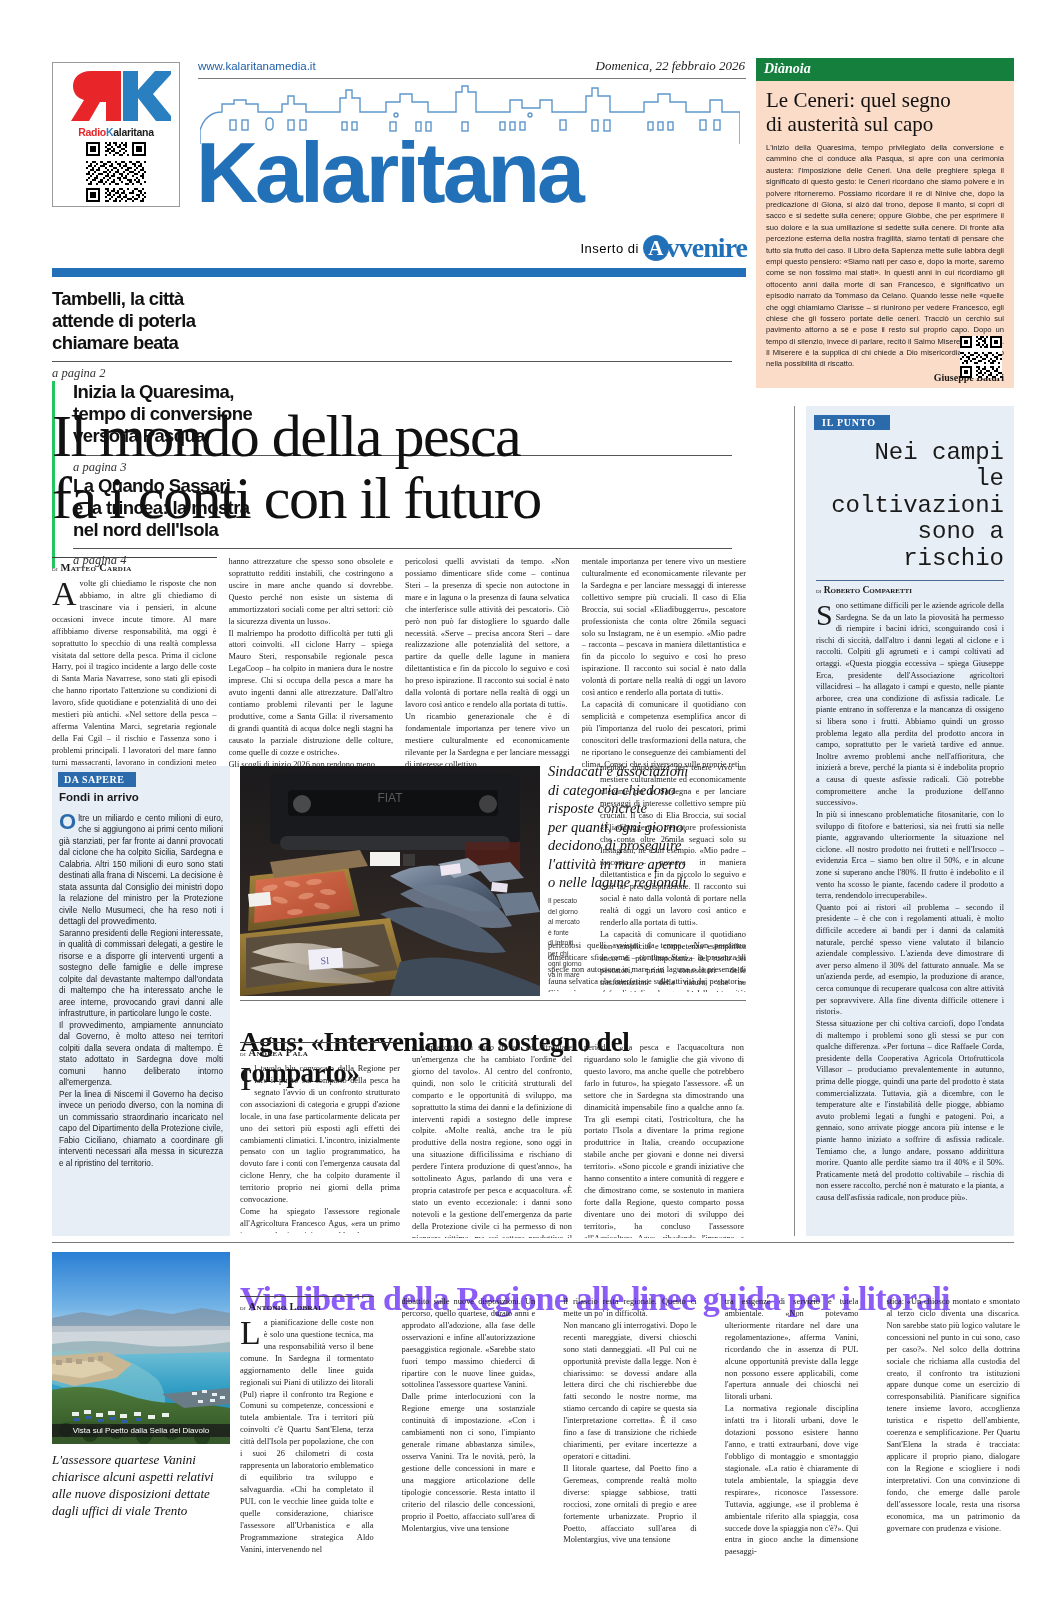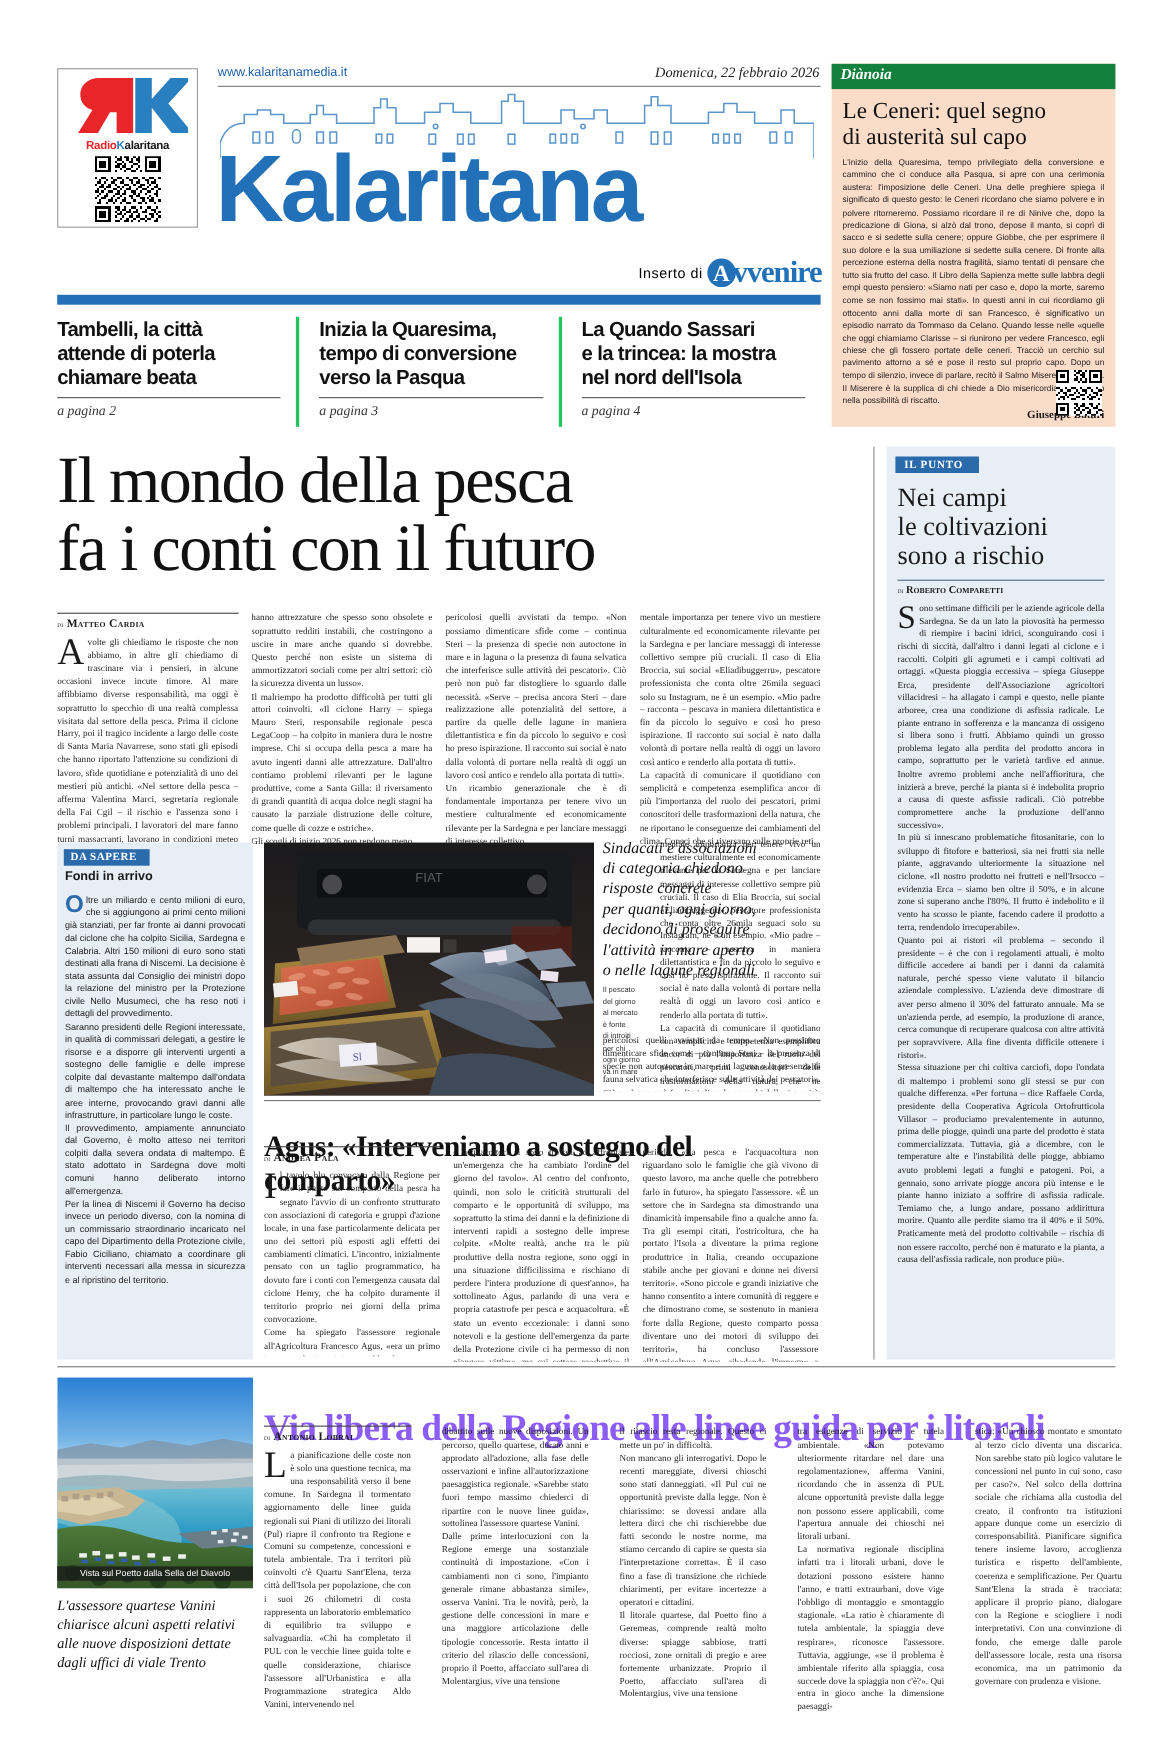--- a/index.html
+++ b/index.html
@@ -55,21 +55,21 @@
   .avvenire { display:flex; align-items:center; }
   .avv-circle {
     width:26px;height:26px;border-radius:50%;background:#2271b8;color:#fff;
     font-family:"Liberation Serif", serif; font-weight:bold; font-size:21px;
     display:flex;align-items:center;justify-content:center; margin-right:-3px;
   }
   .avv-text { font-family:"Liberation Serif", serif; font-weight:bold; font-size:28px; color:#2271b8; letter-spacing:-1px;}
   .blue-bar { position:absolute; left:52px; top:268px; width:694px; height:9px; background:#2271b8; }
 
   
-  .teasers { position:absolute; left:52px; top:288px; width:694px; height:100px; display:flex; }
+  .teasers { position:absolute; left:52px; top:288px; width:694px; height:100px; display:flex;flex-direction:column; }
   .teaser { flex:1; padding-right:14px; position:relative; }
   .teaser + .teaser { border-left:3px solid #22c55e; padding-left:18px; }
   .teaser h3 {
     margin:0; font-family:"Liberation Sans", sans-serif; font-weight:bold;
     font-size:18.5px; line-height:1.18; letter-spacing:-0.6px; color:#111;
   }
   .teaser .tline { height:1px; background:#555; margin:8px 0 4px 0; }
   .teaser .page-ref { font-style:italic; font-size:12.5px; color:#333; }
 
   
@@ -180,22 +180,22 @@
   .ilpunto {
     position:absolute; left:806px; top:406px; width:208px; height:830px;
     background:#e8eef6;
   }
   .ip-head {
     background:#2b6bab; color:#fff; display:inline-block;
     padding:2px 14px 2px 8px; font-family:"Liberation Serif", serif;
     font-variant:small-caps; font-weight:bold; font-size:10px; letter-spacing:0.8px;
   }
   .ip-title {
-    margin:10px 10px 8px 10px; font-family:Liberation Serif, serif;
-    font-size:24px; line-height:1.1; font-weight:normal;
+    margin:10px 10px 8px 10px; font-family:Liberation Mono, monospace;
+    font-size:24px; line-height:1.1; font-weight:normal;text-align:right;
   }
   .ip-byline {
     margin:0 10px; border-top:1px solid #4a6b90; padding-top:4px;
     font-family:"Liberation Serif", serif; font-size:9.5px;
   }
   .ip-body {
     margin:5px 10px 0 10px; font-size:8.3px; line-height:1.4; text-align:justify;
     font-family:"Liberation Serif", serif; column-count:1;
   }
   .ip-body p { margin:0 0 2px 0; }

